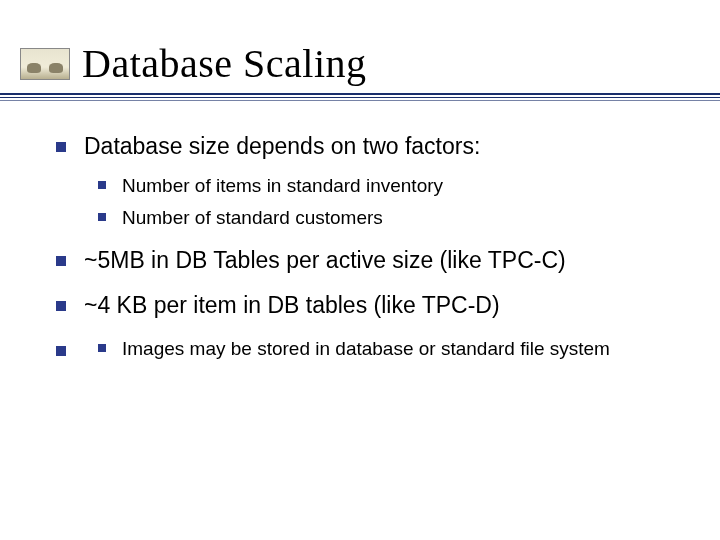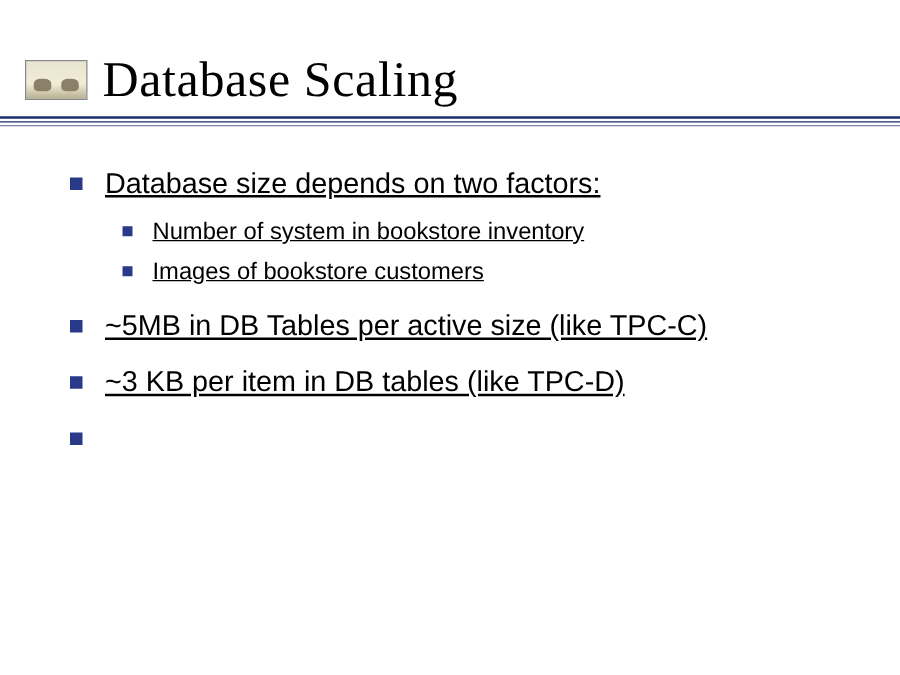--- a/index.html
+++ b/index.html
@@ -9,21 +9,21 @@
   .logo { width: 50px; height: 32px; border: 1px solid #888; background: linear-gradient(180deg,#e8e4d0 0%,#f0ecd8 60%,#b8b090 100%); position: relative; overflow: hidden; }
   .logo::before { content:""; position:absolute; left:6px; top:14px; width:14px; height:10px; background:#8a8268; border-radius:40% 40% 30% 30%; }
   .logo::after { content:""; position:absolute; right:6px; top:14px; width:14px; height:10px; background:#8a8268; border-radius:40% 40% 30% 30%; }
   .title { font-family: "Times New Roman", Times, serif; font-size: 40px; font-weight: 400; letter-spacing: 0.5px; }
   .rules { margin-top: 6px; }
   .rules .r1 { height:2px; background:#1a2e6b; }
   .rules .r2 { height:1px; background:#1a2e6b; margin-top:2px; }
   .rules .r3 { height:1px; background:#1a2e6b; margin-top:2px; opacity:0.6; }
   .body { padding: 30px 40px 0 50px; }
   ul { list-style: none; }
-  .lvl1 > li { position: relative; padding-left: 34px; font-size: 23px; line-height: 1.35; margin-bottom: 14px; text-decoration: underline; }
+  .lvl1 > li { position: relative; padding-left: 34px; font-size: 23px; line-height: 1.35; margin-bottom: 14px; }
   .lvl1 > li::before { content:""; position:absolute; left:6px; top:11px; width:10px; height:10px; background:#2a3a8a; }
   .lvl2 { margin: 10px 0 6px 10px; }
   .lvl2 > li { position: relative; padding-left: 28px; font-size: 19px; line-height: 1.45; margin-bottom: 4px; }
   .lvl2 > li::before { content:""; position:absolute; left:4px; top:9px; width:8px; height:8px; background:#2a3a8a; }
   .group { margin-top: 8px; }
 </style>
 </head>
 <body>
 <div class="slide">
   <div class="header">
@@ -33,23 +33,26 @@
   <div class="rules">
     <div class="r1"></div>
       <div class="r2"></div>
       <div class="r3"></div>
   </div>
   <div class="body">
     <ul class="lvl1">
       <li>
         <span>Database size depends on two factors:</span>
         <ul class="lvl2">
-          <li><span>Number of system in bookstore inventory</span></li>
-          <li><span>Images of bookstore customers</span></li>
+          <li><span>Number of items in standard inventory</span></li>
+          <li><span>Number of standard customers</span></li>
         </ul>
       </li>
       <li class="group"><span>~5MB in DB Tables per active size (like TPC-C)</span></li>
-      <li><span>~3 KB per item in DB tables (like TPC-D)</span></li>
+      <li><span>~4 KB per item in DB tables (like TPC-D)</span></li>
       <li>
+        <ul class="lvl2">
+          <li><span>Images may be stored in database or standard file system</span></li>
+        </ul>
       </li>
     </ul>
   </div>
 </div>
 
 </body></html>

